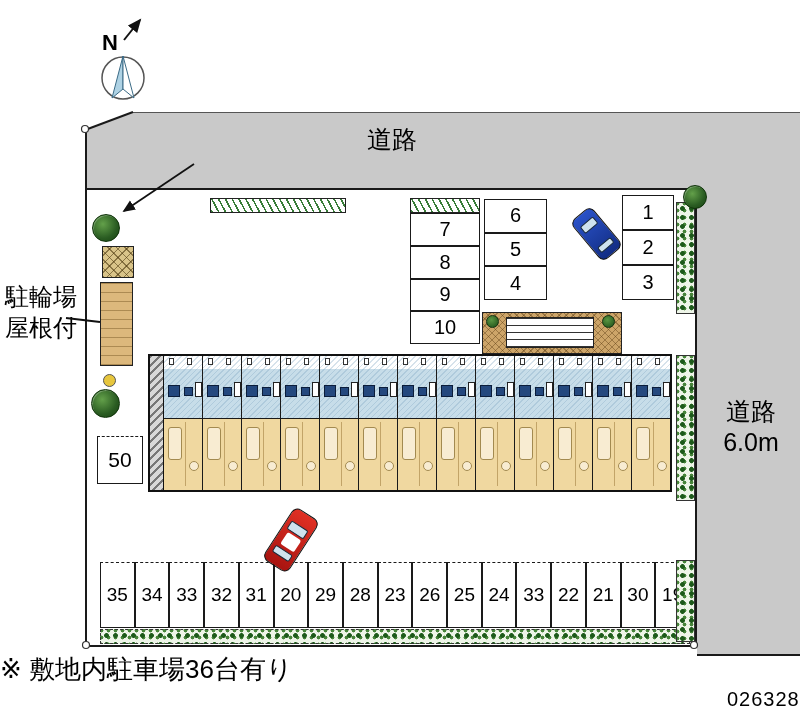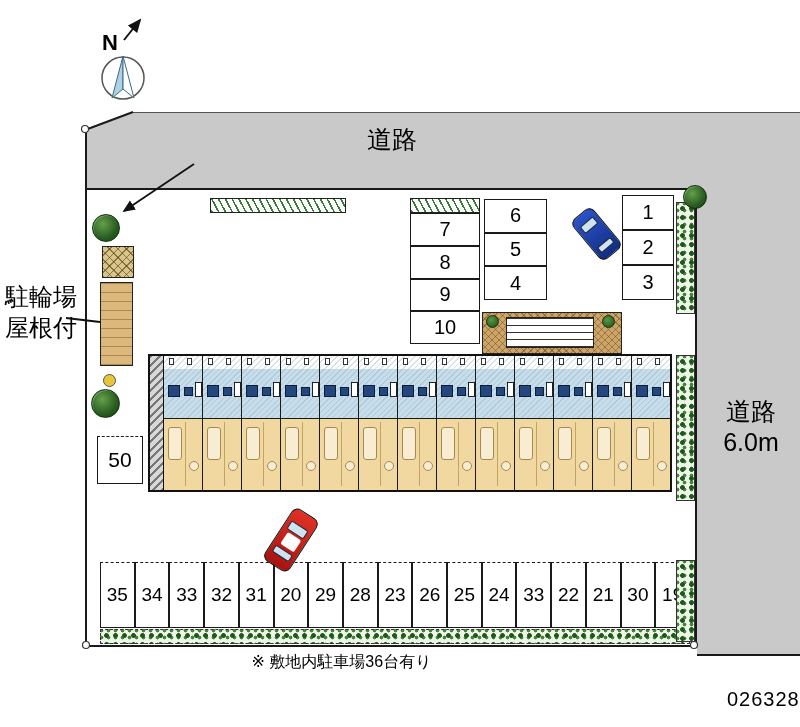--- a/index.html
+++ b/index.html
@@ -8,21 +8,21 @@
   .road{position:absolute;background:#c9c9c9}
   #road-top{left:85px;top:112px;width:715px;height:77px;border-top:1.5px solid #555;border-left:2px solid #1a1a1a;
     clip-path:polygon(0 24%,48px 0,100% 0,100% 100%,0 100%)}
   #road-right{left:697px;top:189px;width:103px;height:467px;border-bottom:2px solid #1a1a1a}
   #site{position:absolute;left:85px;top:188px;width:612px;height:459px;background:#fff;border:2px solid #1a1a1a}
   .label{position:absolute;white-space:nowrap;color:#000}
   #garbage-label{left:184px;top:140px;font-size:22px}
   #roadtop-label{left:346px;top:124px;width:92px;text-align:center;font-size:25px;line-height:30px}
   #roadright-label{left:706px;top:396px;width:90px;text-align:center;font-size:25px;line-height:31px}
   #bicycle-label{left:2px;top:281px;width:78px;text-align:center;font-size:24px;line-height:31px}
-  #note{left:0;top:652px;width:683px;text-align:center;font-size:16px}
+  #note{left:0;top:652px;width:683px;font-size:26px}
   #plan-id{left:727px;top:688px;font-size:20px;letter-spacing:1px}
   .bush{position:absolute;border-radius:50%;background:radial-gradient(circle at 38% 35%,#63a04a,#2a5c22 60%,#16400f);
     border:1px solid #0f3309;box-shadow:inset 1px 1px 0 rgba(255,255,255,.25)}
   .minibush{position:absolute;width:13px;height:13px;border-radius:50%;
     background:radial-gradient(circle at 40% 35%,#5a9743,#1c4d17);border:1px solid #123312}
   .hedge{position:absolute;background-color:#eef5e8;
     background-image:radial-gradient(circle,#1d5a1a 2.1px,transparent 2.6px),radial-gradient(circle,#47853a 1.7px,transparent 2.2px);
     background-size:9px 9px,7px 7px;background-position:1px 1px,4px 4px;border:1px solid #333}
   .plant-strip{position:absolute;background-color:#fff;border:1px solid #222;
     background-image:repeating-linear-gradient(62deg,rgba(34,110,34,.9) 0 1.6px,transparent 1.6px 6px)}

